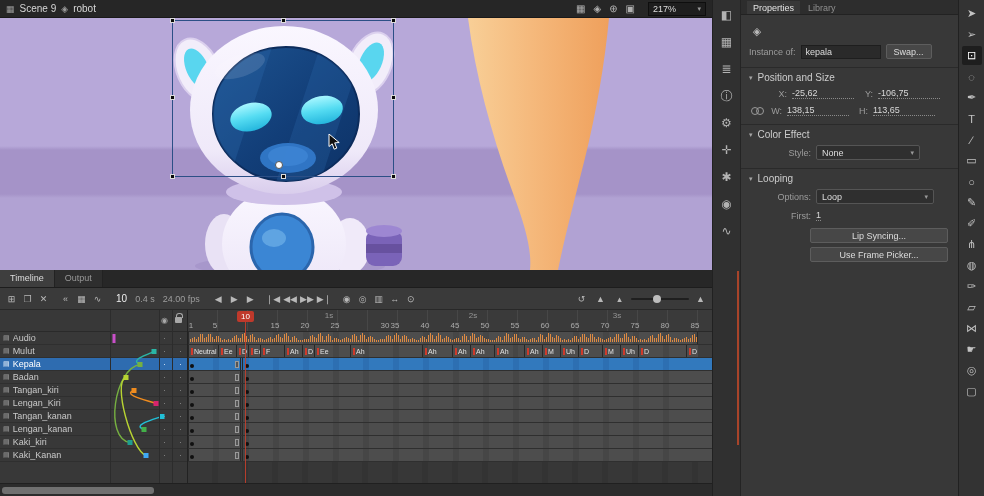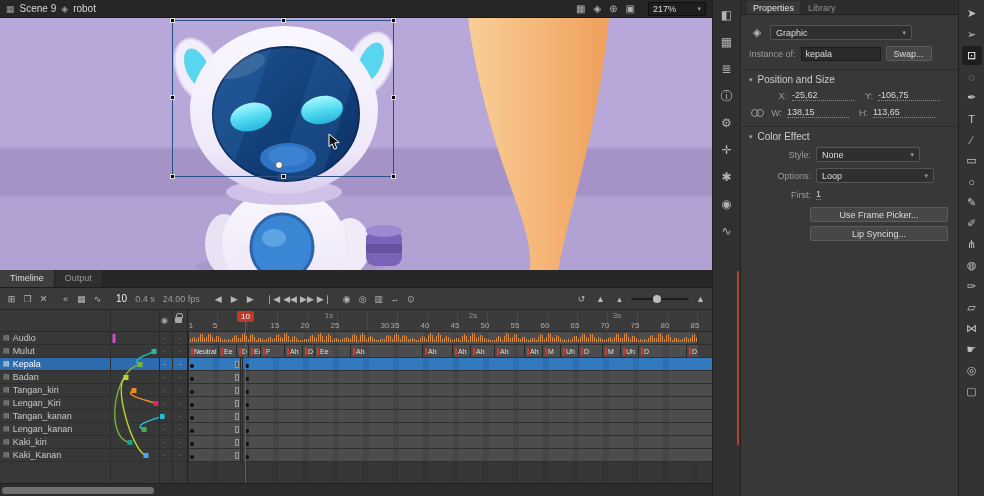--- a/index.html
+++ b/index.html
@@ -838,24 +838,20 @@
     </div>
 
   <div id="props">
     <div class="props-tabs">
       <span class="ptab active">Properties</span>
       <span class="ptab">Library</span>
     </div>
 
     <div class="prow symrow">
       <span class="sym-icon">◈</span>
-      <div class="ddl" style="width:142px">
-        <span>Graphic</span>
-        <span class="chev">▾</span>
-      </div>
     </div>
 
     <div class="prow">
       <span class="plabel">Instance of:</span>
       <div class="ifield" style="width:80px">
         <span>kepala</span>
       </div>
       <button class="pbtn sm">Swap...</button>
     </div>
 
@@ -882,34 +878,38 @@
       <span>Color Effect</span>
     </div>
     <div class="prow" style="padding-left:24px">
       <span class="plabel lblw2">Style:</span>
       <div class="ddl" style="width:104px">
         <span>None</span>
         <span class="chev">▾</span>
       </div>
     </div>
 
+    <div class="sect">
+      <span class="tri">▾</span>
+      <span>Looping</span>
+    </div>
     <div class="prow" style="padding-left:24px">
       <span class="plabel lblw2">Options:</span>
       <div class="ddl" style="width:118px">
         <span>Loop</span>
         <span class="chev">▾</span>
       </div>
     </div>
     <div class="prow" style="padding-left:24px">
       <span class="plabel lblw2">First:</span>
       <span class="hot">1</span>
     </div>
 
+    <button class="pbtn wide">Lip Syncing...</button>
     <button class="pbtn wide">Use Frame Picker...</button>
-    <button class="pbtn wide">Lip Syncing...</button>
   </div>
 
   <div id="tools">
       <div class="tool">➤</div>
       <div class="tool">➢</div>
       <div class="tool active">⊡</div>
       <div class="tool">◌</div>
       <div class="tool">✒</div>
       <div class="tool">T</div>
       <div class="tool">∕</div>

